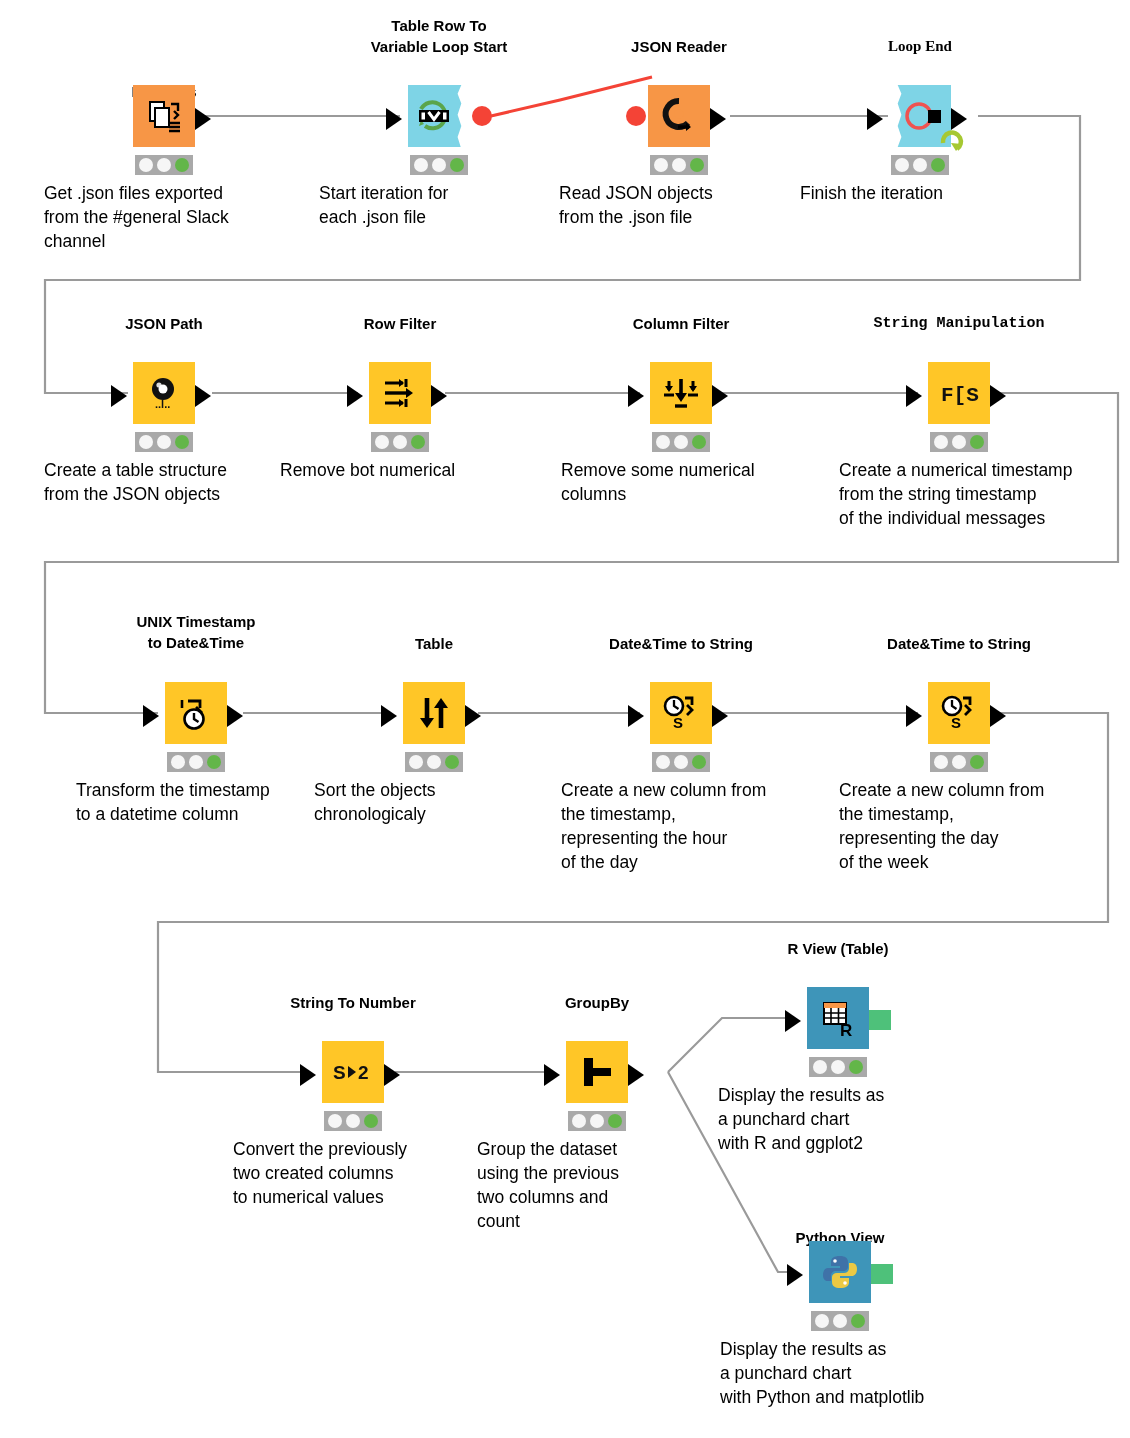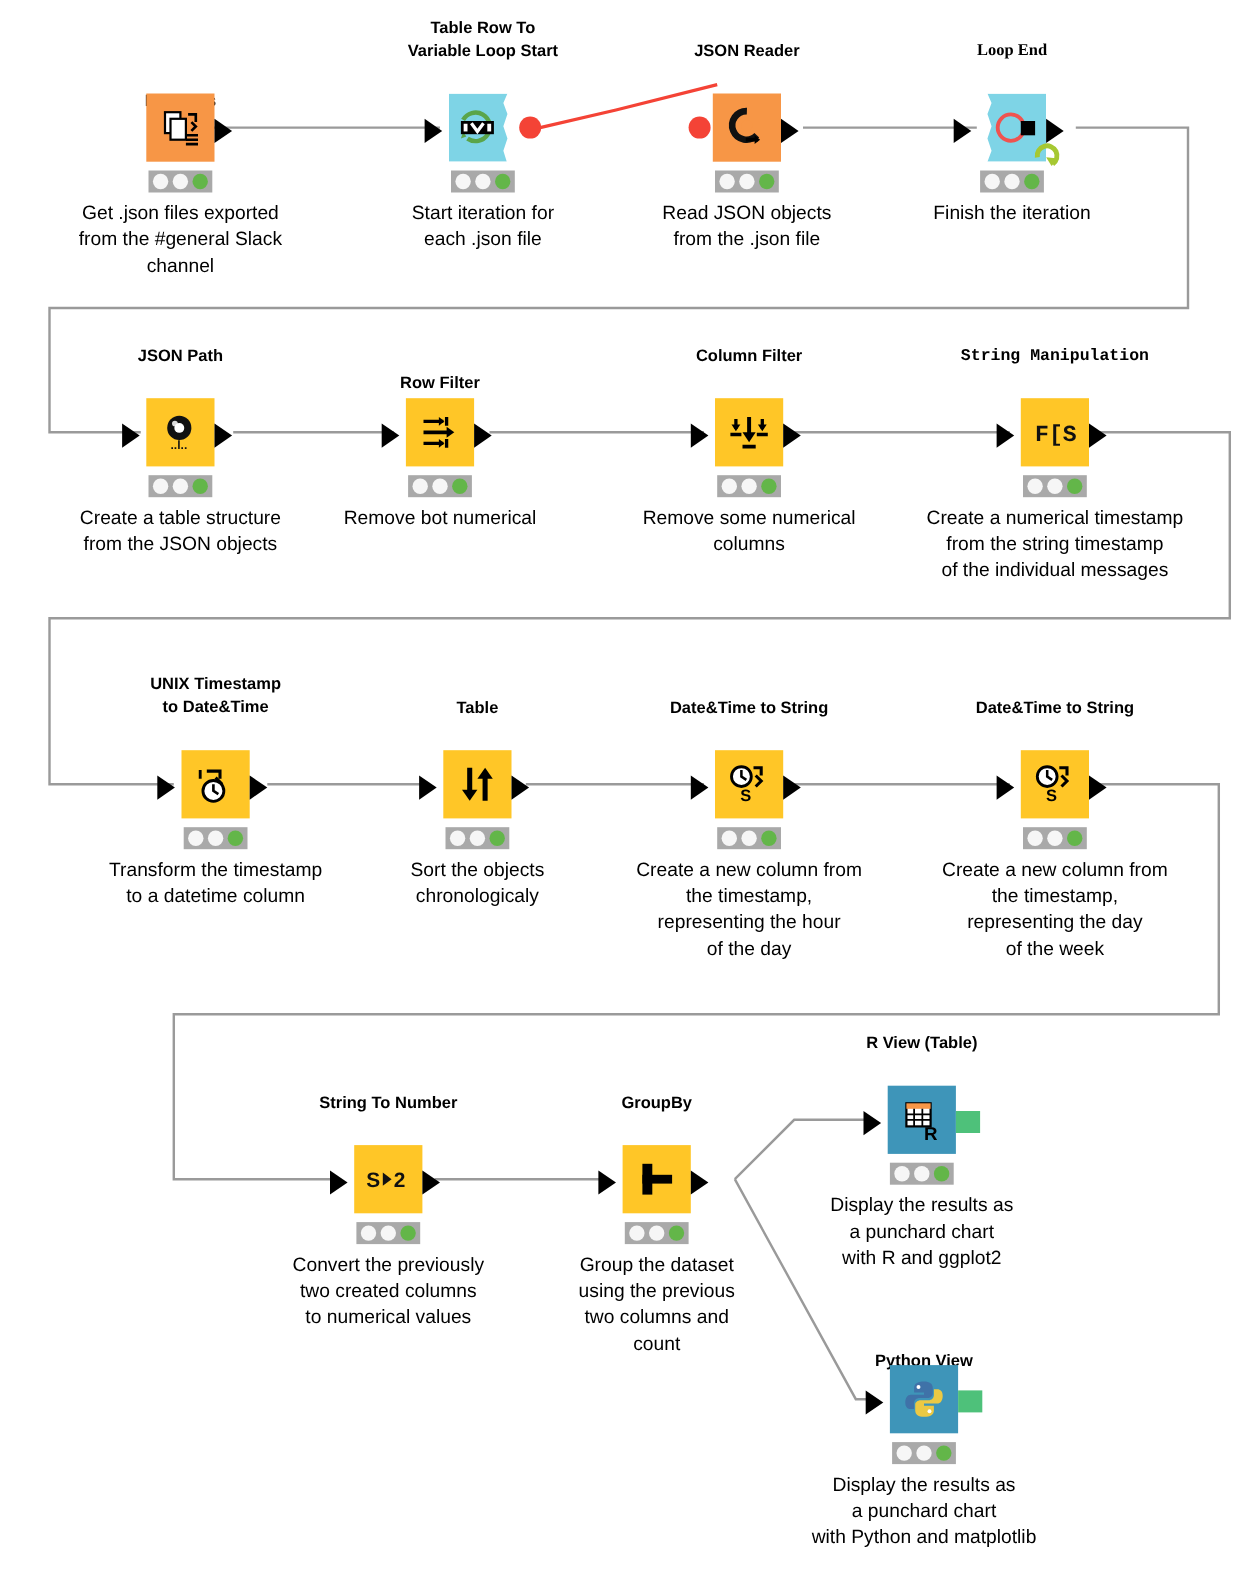--- a/index.html
+++ b/index.html
@@ -75,21 +75,21 @@
   .status .led{
     width:14px;height:14px;border-radius:50%;
     background:#f6f6f6;
   }
   .status .led.green{background:#63b649;}
   .node-desc{
     position:absolute;
     left:-20px;
     width:240px;
     top:96px;
-    text-align:center;
+    text-align:left;
     font-size:17.5px;
     line-height:24px;
     color:#000;
     white-space:pre-line;
   }
   
   .port{
     position:absolute;
     top:23px;
     width:0;height:0;
@@ -259,21 +259,21 @@
     <div class="status">
       <span class="led"></span>
       <span class="led"></span>
       <span class="led green"></span>
     </div>
     <div class="node-desc">Create a table structure
 from the JSON objects</div>
   </div>
 
   <div class="node" style="left:400px; top:362px;">
-    <div class="node-title" style="top:-49px;margin-top:25px;">Row Filter</div>
+    <div class="node-title" style="top:-49px;">Row Filter</div>
     <div class="node-icon">
       <svg width="40" height="40" viewBox="0 0 40 40">
         <path d="M5 10 h18" stroke="#000" stroke-width="3"></path>
         <path d="M19 6 l5 4 l-5 4 z" fill="#000"></path>
         <path d="M26 6 v8" stroke="#000" stroke-width="3"></path>
         <path d="M5 20 h24" stroke="#000" stroke-width="3.4"></path>
         <path d="M26 15 l7 5 l-7 5 z" fill="#000"></path>
         <path d="M5 30 h18" stroke="#000" stroke-width="3"></path>
         <path d="M19 26 l5 4 l-5 4 z" fill="#000"></path>
         <path d="M26 26 v8" stroke="#000" stroke-width="3"></path>

